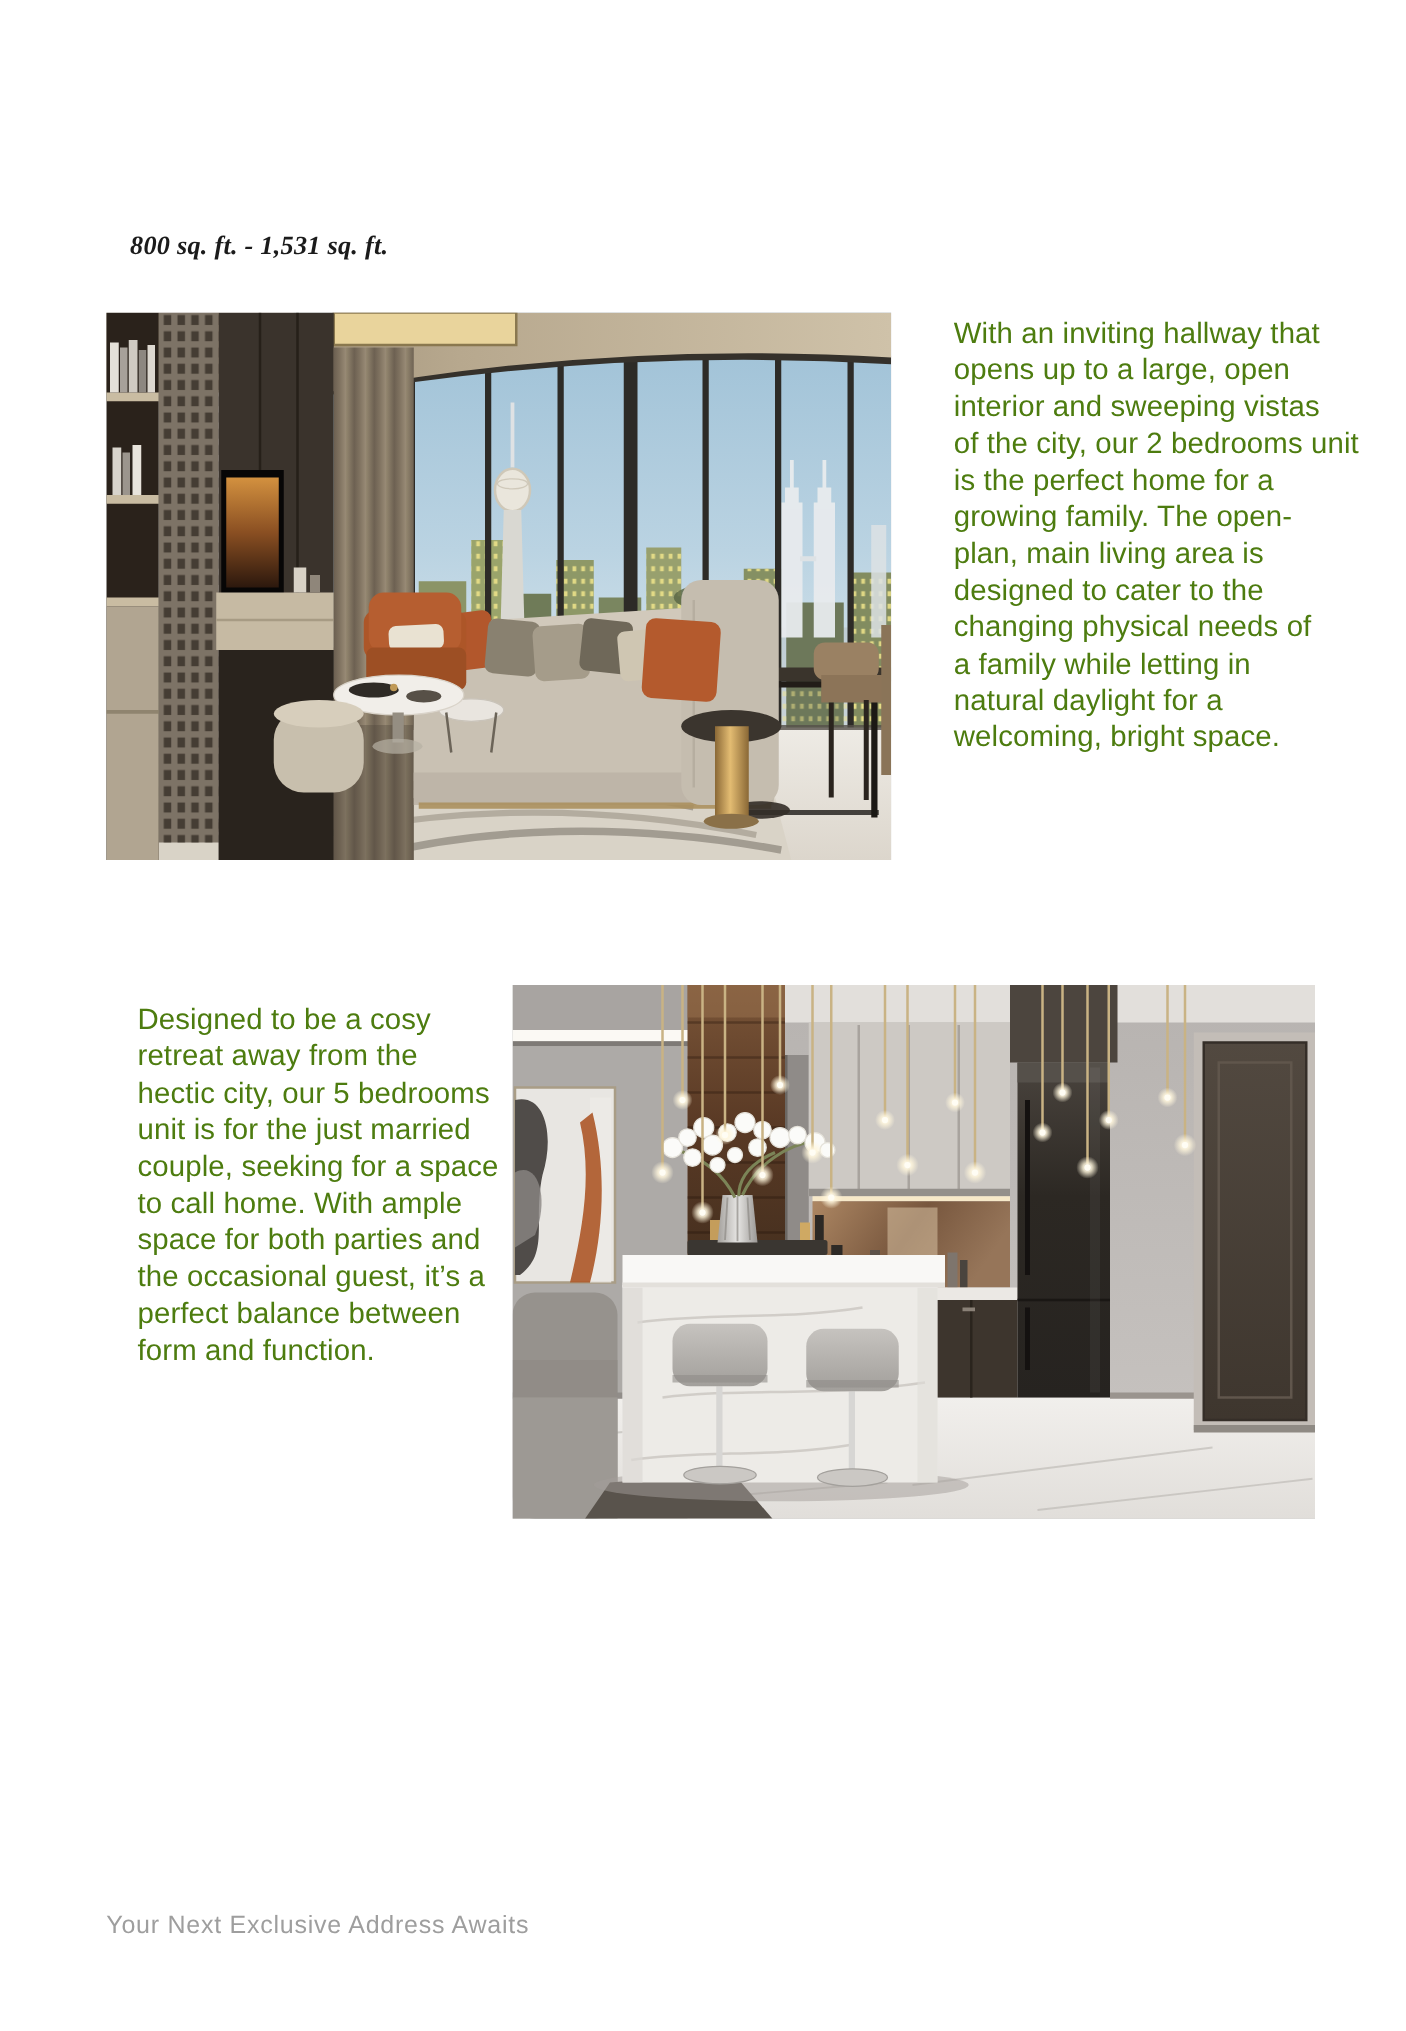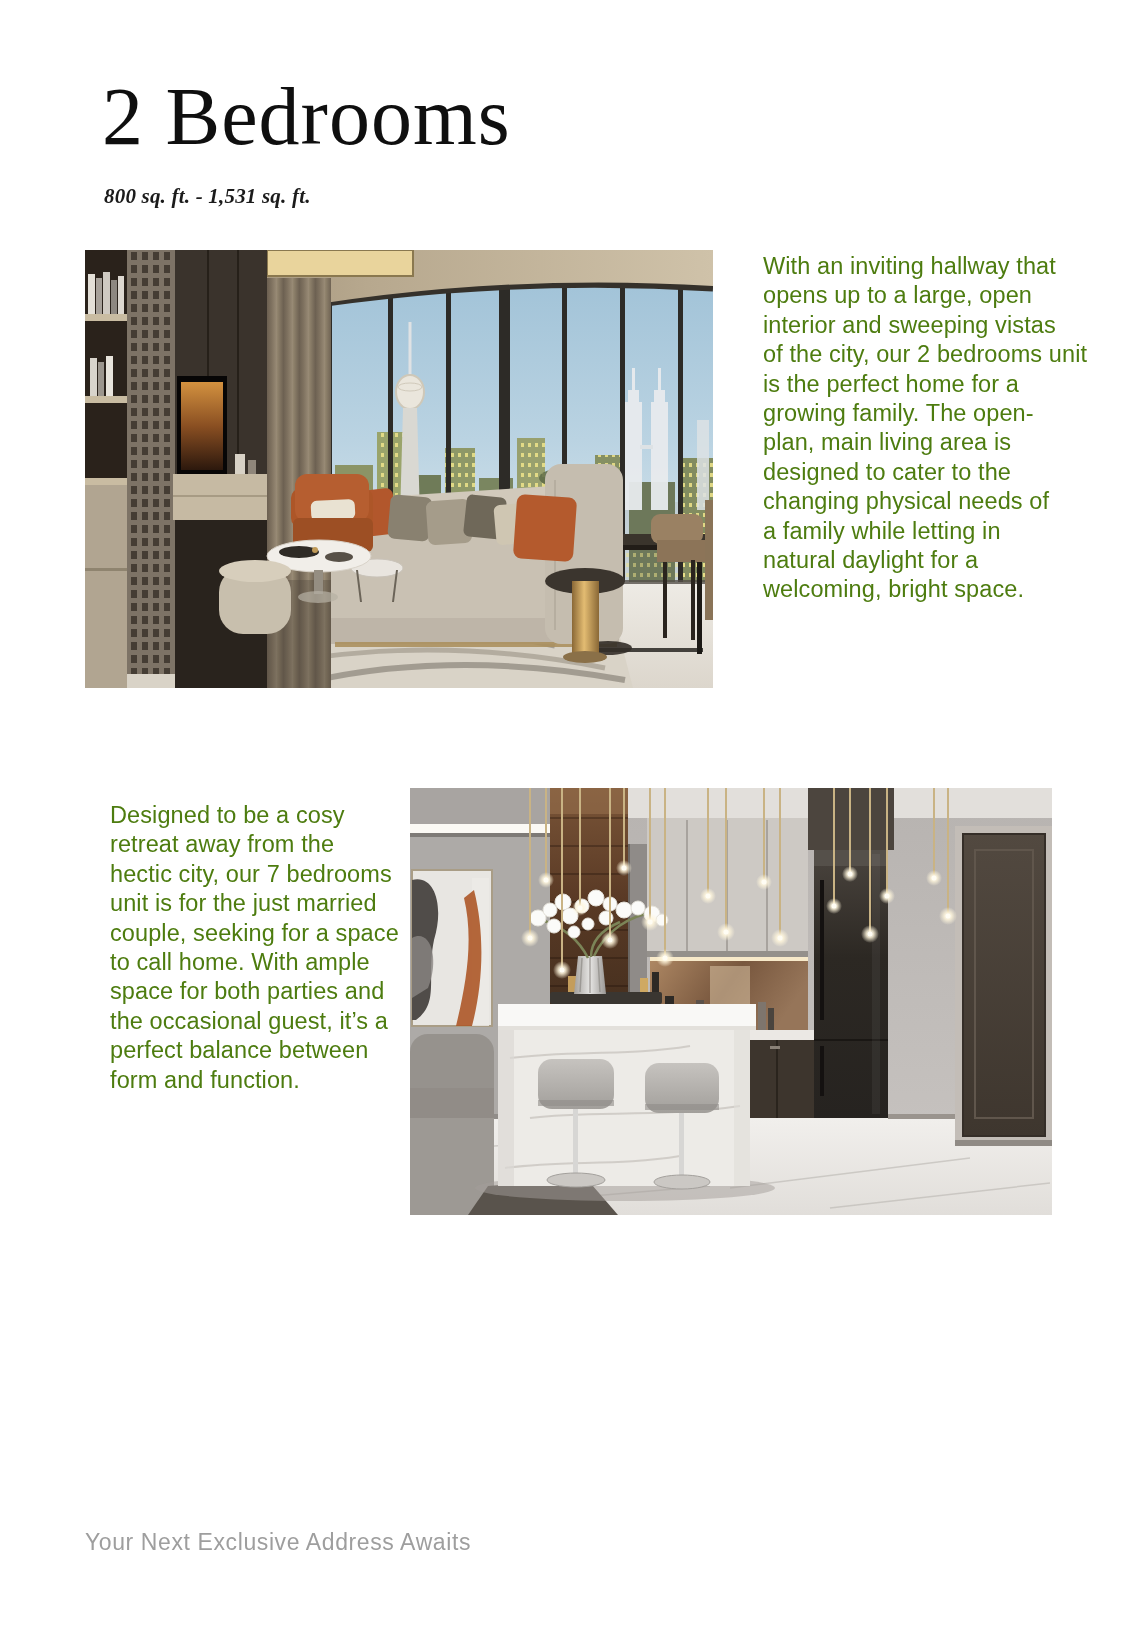--- a/index.html
+++ b/index.html
@@ -27,29 +27,28 @@
     font-size:23.5px;line-height:29.4px;color:#4d7c0f;letter-spacing:.1px;
   }
   .para-right{left:763px;top:252px;}
   .para-left{left:110px;top:801px;}
   .photo{position:absolute;overflow:hidden;background:#ddd;}
   .photo-living{left:85px;top:250px;width:628px;height:438px;}
   .photo-kitchen{left:410px;top:788px;width:642px;height:427px;}
   .photo svg{display:block;width:100%;height:100%;}
   .page-footer{
     position:absolute;left:85px;top:1529px;margin:0;
-    font-size:23px;color:#9e9e9e;letter-spacing:.6px;
+    font-size:20px;color:#9e9e9e;letter-spacing:.6px;
   }
 </style>
 </head>
 <body>
 
 <div class="page">
 
-  <h1 class="page-title">2 Bedrooms</h1>
   <p class="size-range">800 sq. ft. - 1,531 sq. ft.</p>
 
   <div class="photo photo-living" role="img" aria-label="Living room with floor-to-ceiling curved windows overlooking the KL Tower and Petronas Towers skyline, beige sofa with orange and grey cushions, orange armchair, round white coffee table, beige pouf, gold side table, dark wood cabinetry, lattice screen and striped curtains over a swirled grey rug">
     <svg viewBox="0 0 628 438" preserveAspectRatio="none">
       <defs>
         <linearGradient id="skyG" x1="0" y1="0" x2="0" y2="1">
           <stop offset="0" stop-color="#9dc0d6"></stop>
             <stop offset=".55" stop-color="#bad3e2"></stop>
             <stop offset="1" stop-color="#dde8ed"></stop>
         </linearGradient>
@@ -237,21 +236,21 @@
 growing family. The open-
 plan, main living area is
 designed to cater to the
 changing physical needs of
 a family while letting in
 natural daylight for a
 welcoming, bright space.</p>
 
   <p class="para para-left">Designed to be a cosy
 retreat away from the
-hectic city, our 7 bedrooms
+hectic city, our 5 bedrooms
 unit is for the just married
 couple, seeking for a space
 to call home. With ample
 space for both parties and
 the occasional guest, it’s a
 perfect balance between
 form and function.</p>
 
   <div class="photo photo-kitchen" role="img" aria-label="Kitchen with white marble island and two grey bar stools, cascading golden pendant lights, white orchids in a silver vase, brown wood feature column, cream cabinets with bronze mirror backsplash, dark refrigerator, dark panelled door and abstract artwork beside a grey sofa">
     <svg viewBox="0 0 642 427" preserveAspectRatio="none">

